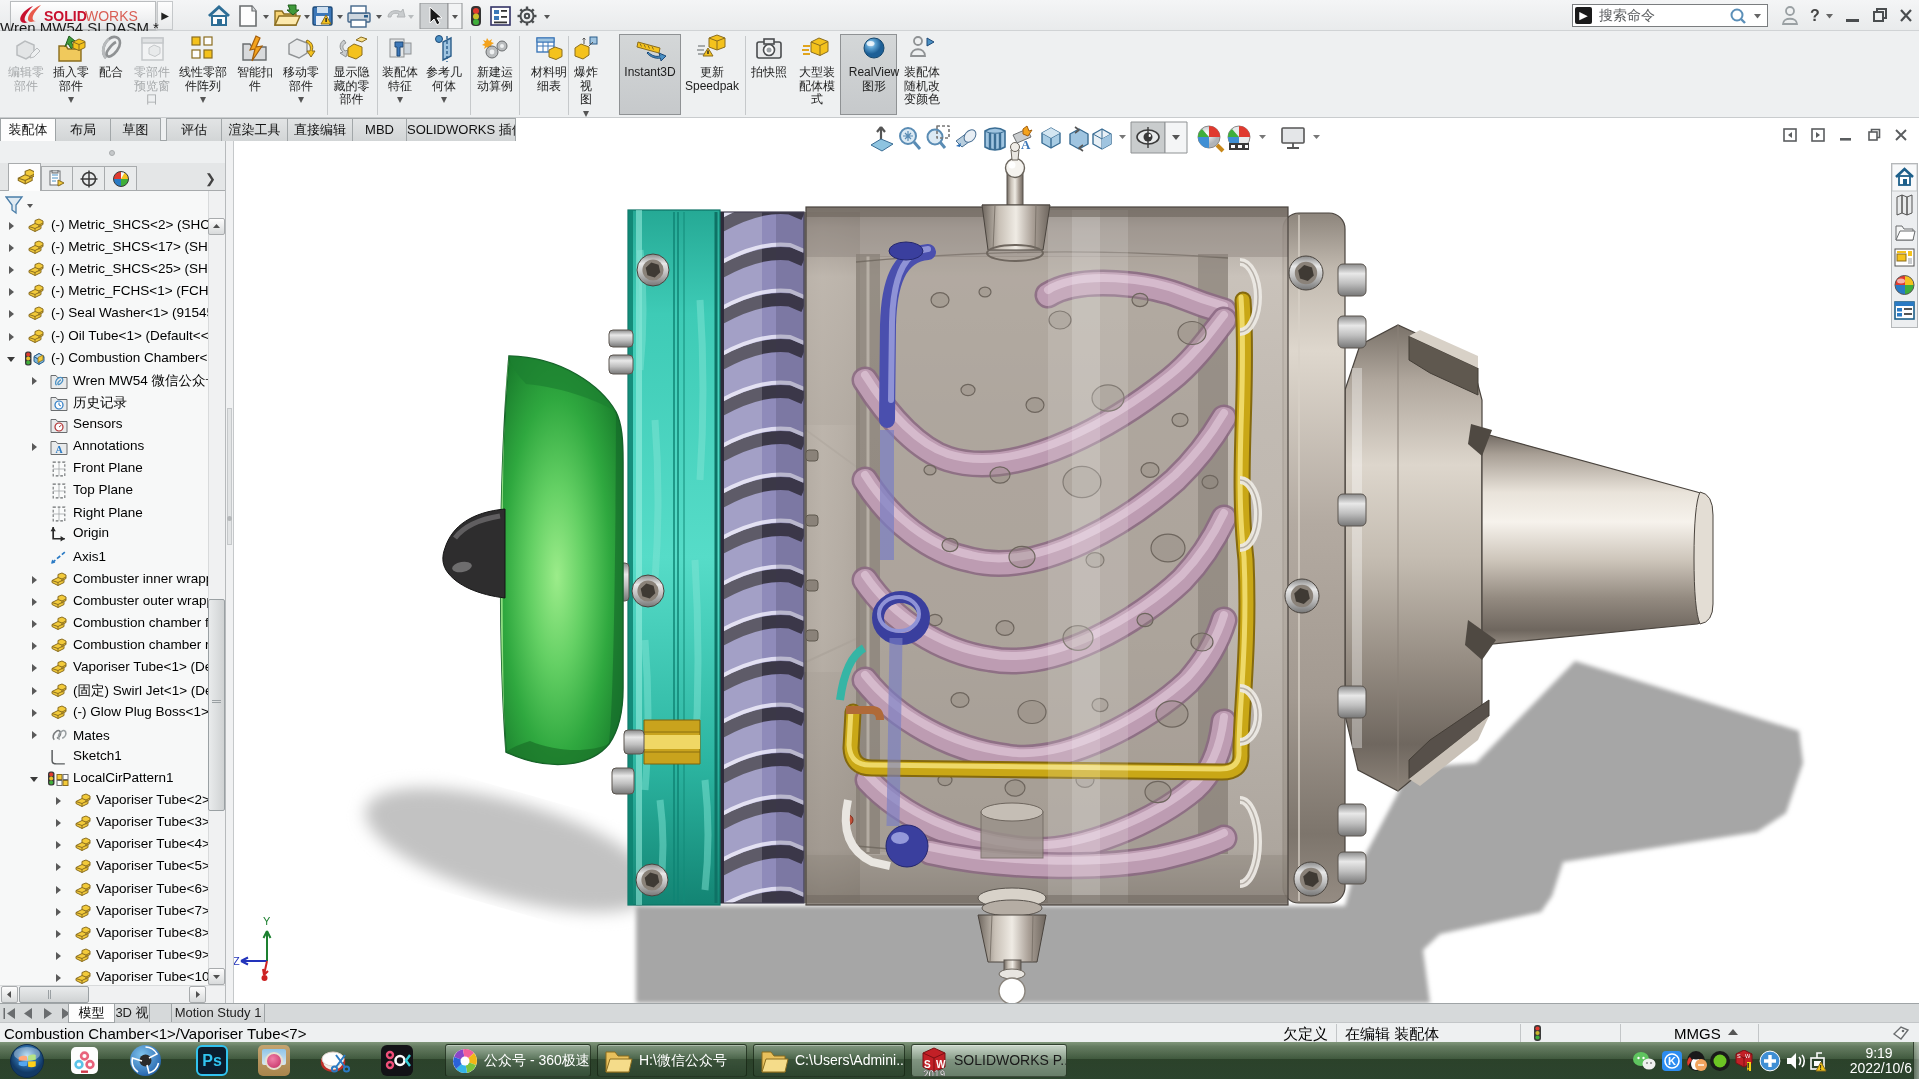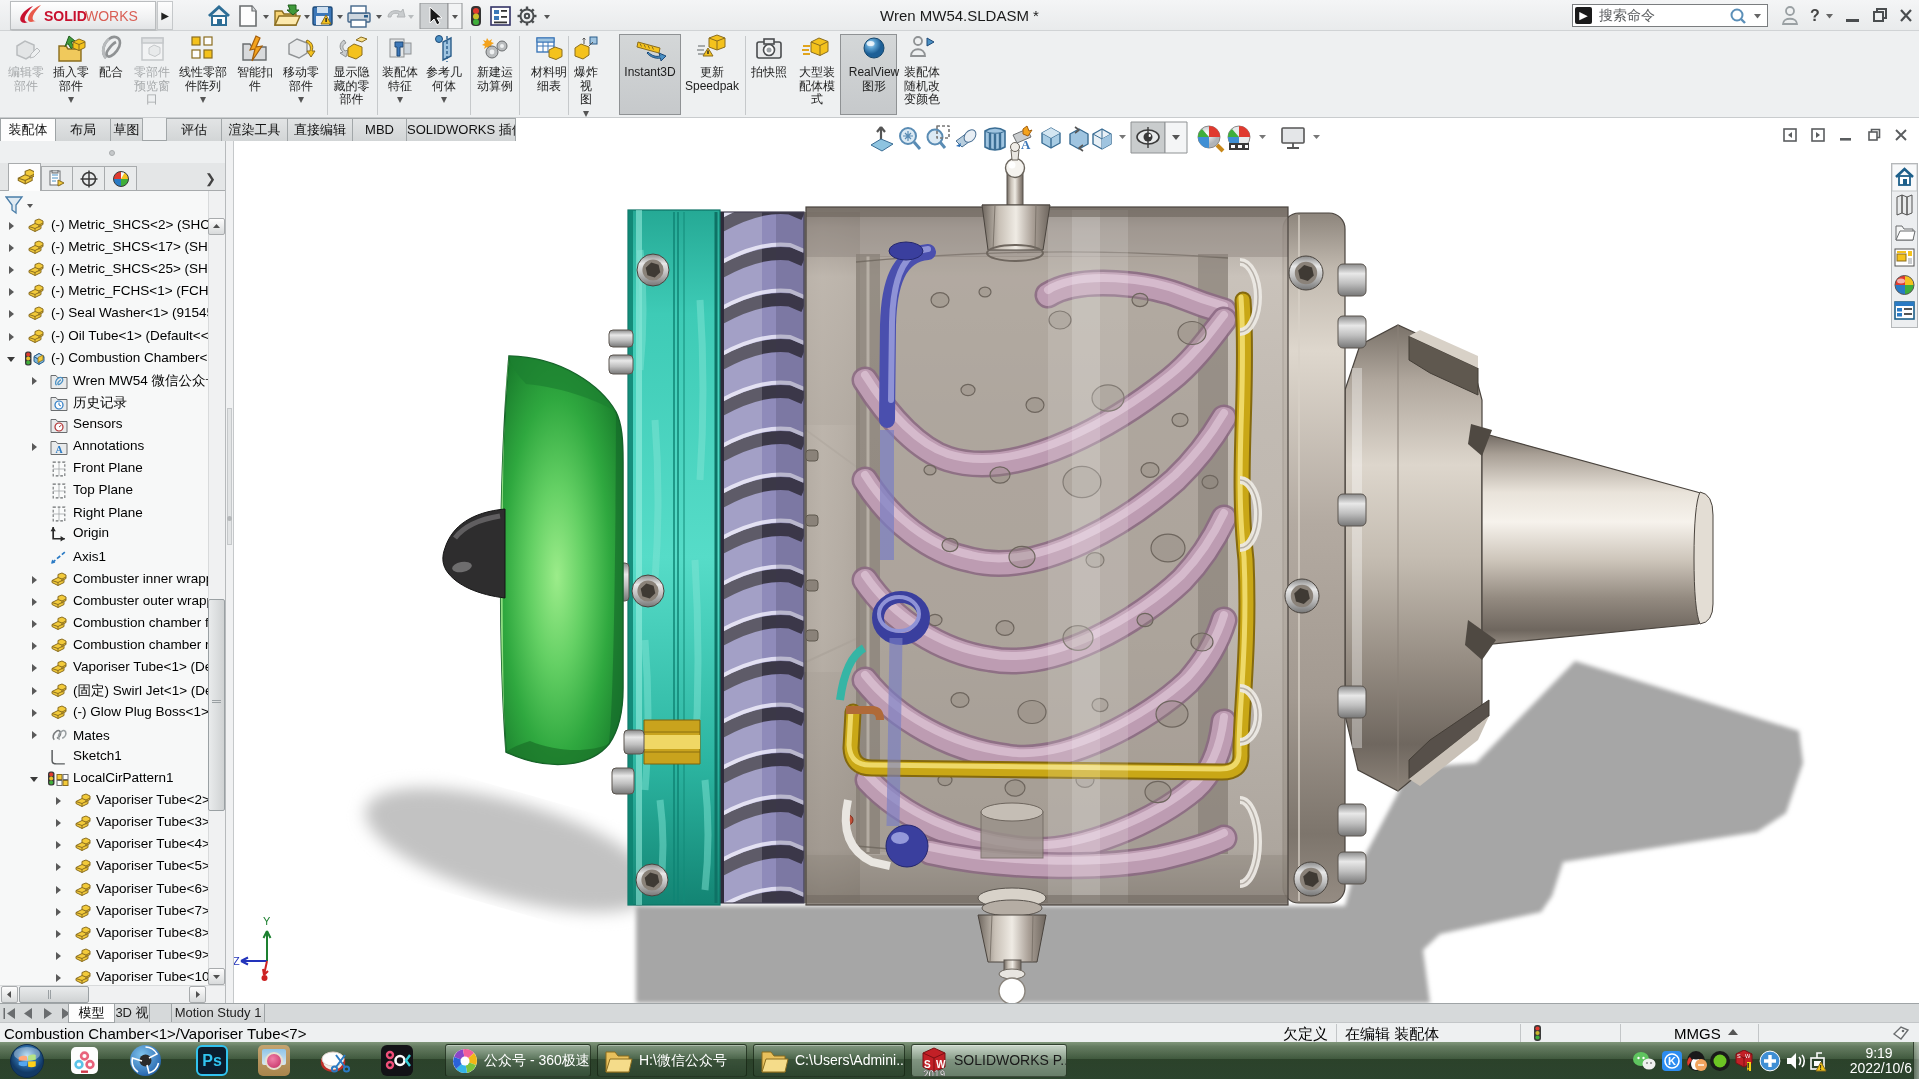--- a/index.html
+++ b/index.html
@@ -92,21 +92,21 @@
           <path d="M317.5 13 l3 0"></path>
           <path d="M333.5 13 l3 0"></path>
           <path d="M320.3 6.3 l2.1 2.1"></path>
           <path d="M331.6 17.6 l2.1 2.1"></path>
           <path d="M333.7 6.3 l-2.1 2.1"></path>
           <path d="M322.4 17.6 l-2.1 2.1"></path>
         </g>
       </g>
   <path d="M344 12 l6 0 l-3 4 z" fill="#555"></path>
  </svg>
- <div class="abs" style="left:0;top:0;width:1919px;height:31px;text-align:center;font-size:15px;color:#1a1a1a;line-height:31px;pointer-events:none">Wren MW54.SLDASM *</div>
+ <div class="abs" style="left:0;top:12px;width:1919px;height:31px;font-size:15px;color:#1a1a1a;line-height:31px;pointer-events:none">Wren MW54.SLDASM *</div>
  <div class="abs" style="left:1572px;top:4px;width:196px;height:23px;background:#fff;border:1px solid #7a7d7f">
    <div class="abs" style="left:2px;top:2px;width:17px;height:17px;background:#1a1a1a;border-radius:2px;color:#fff;font-size:11px;text-align:center;line-height:17px">▶</div>
    <div class="abs" style="left:26px;top:0;font-size:14px;color:#5a5d5f;line-height:21px">搜索命令</div>
    <svg class="abs" style="left:155px;top:2px" width="36" height="18" viewBox="0 0 36 18">
         <circle cx="9" cy="8" r="5.5" fill="none" stroke="#5b8fb8" stroke-width="2"></circle>
         <path d="M13 12 L17 16" stroke="#5b8fb8" stroke-width="2.4"></path>
         <path d="M26 7 l7 0 l-3.5 4.5 z" fill="#666"></path>
       </svg>
  </div>
  <svg class="abs" style="left:1780px;top:5px" width="135" height="22" viewBox="0 0 135 22">
@@ -295,21 +295,21 @@
         <path d="M4 22 C4 13 18 13 18 22 Z" fill="none" stroke="#8f9294" stroke-width="1.8"></path>
         <path d="M20 4 l7 4 l-7 4 z" fill="#4a90c4" stroke="#1d4977"></path>
       </svg>
   装配体<br>随机改<br>变颜色
  </div>
 
 </div>
 <div id="tabrow">
  <div class="tab active" style="left:0px;width:56px">装配体</div>
  <div class="tab" style="left:55px;width:56px">布局</div>
- <div class="tab" style="left:110px;width:33px">草图</div>
+ <div class="tab" style="left:110px;width:51px">草图</div>
  <div class="tab" style="left:166px;width:56px">评估</div>
  <div class="tab" style="left:221px;width:67px">渲染工具</div>
  <div class="tab" style="left:287px;width:66px">直接编辑</div>
  <div class="tab" style="left:352px;width:55px">MBD</div>
  <div class="tab" style="left:406px;width:110px">SOLIDWORKS 插件</div>
 </div>
 <div id="leftpanel">
  <svg width="0" height="0" style="position:absolute">
       <defs>
   <g id="ipart">

